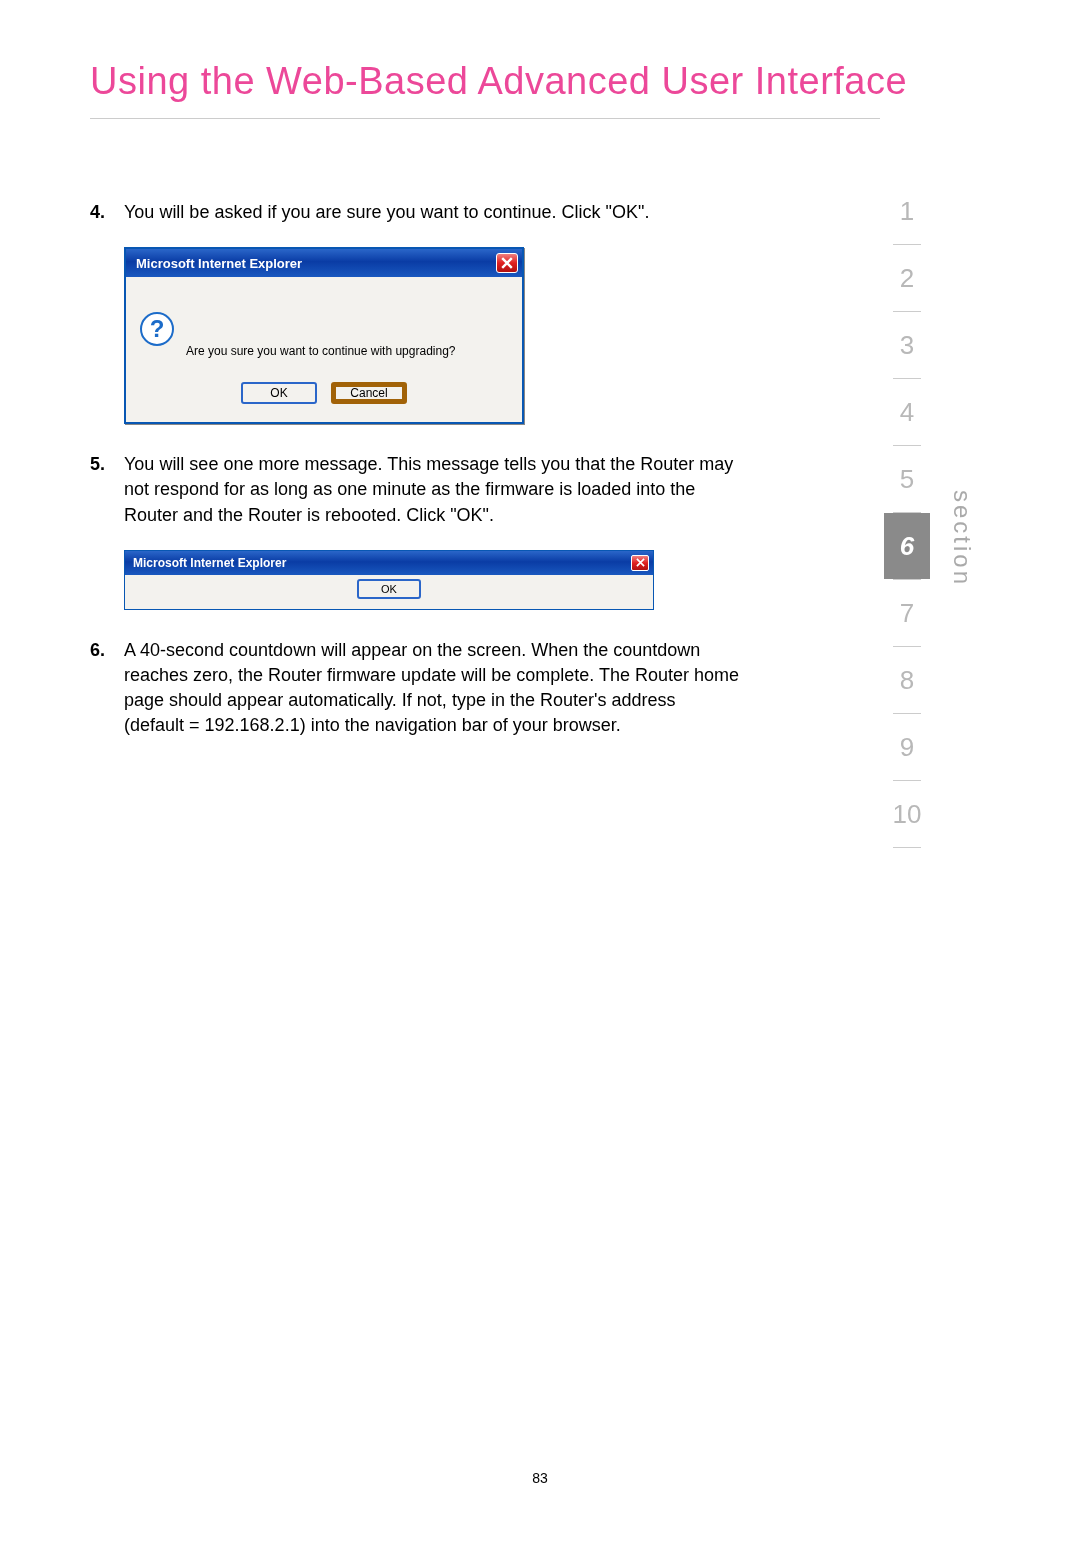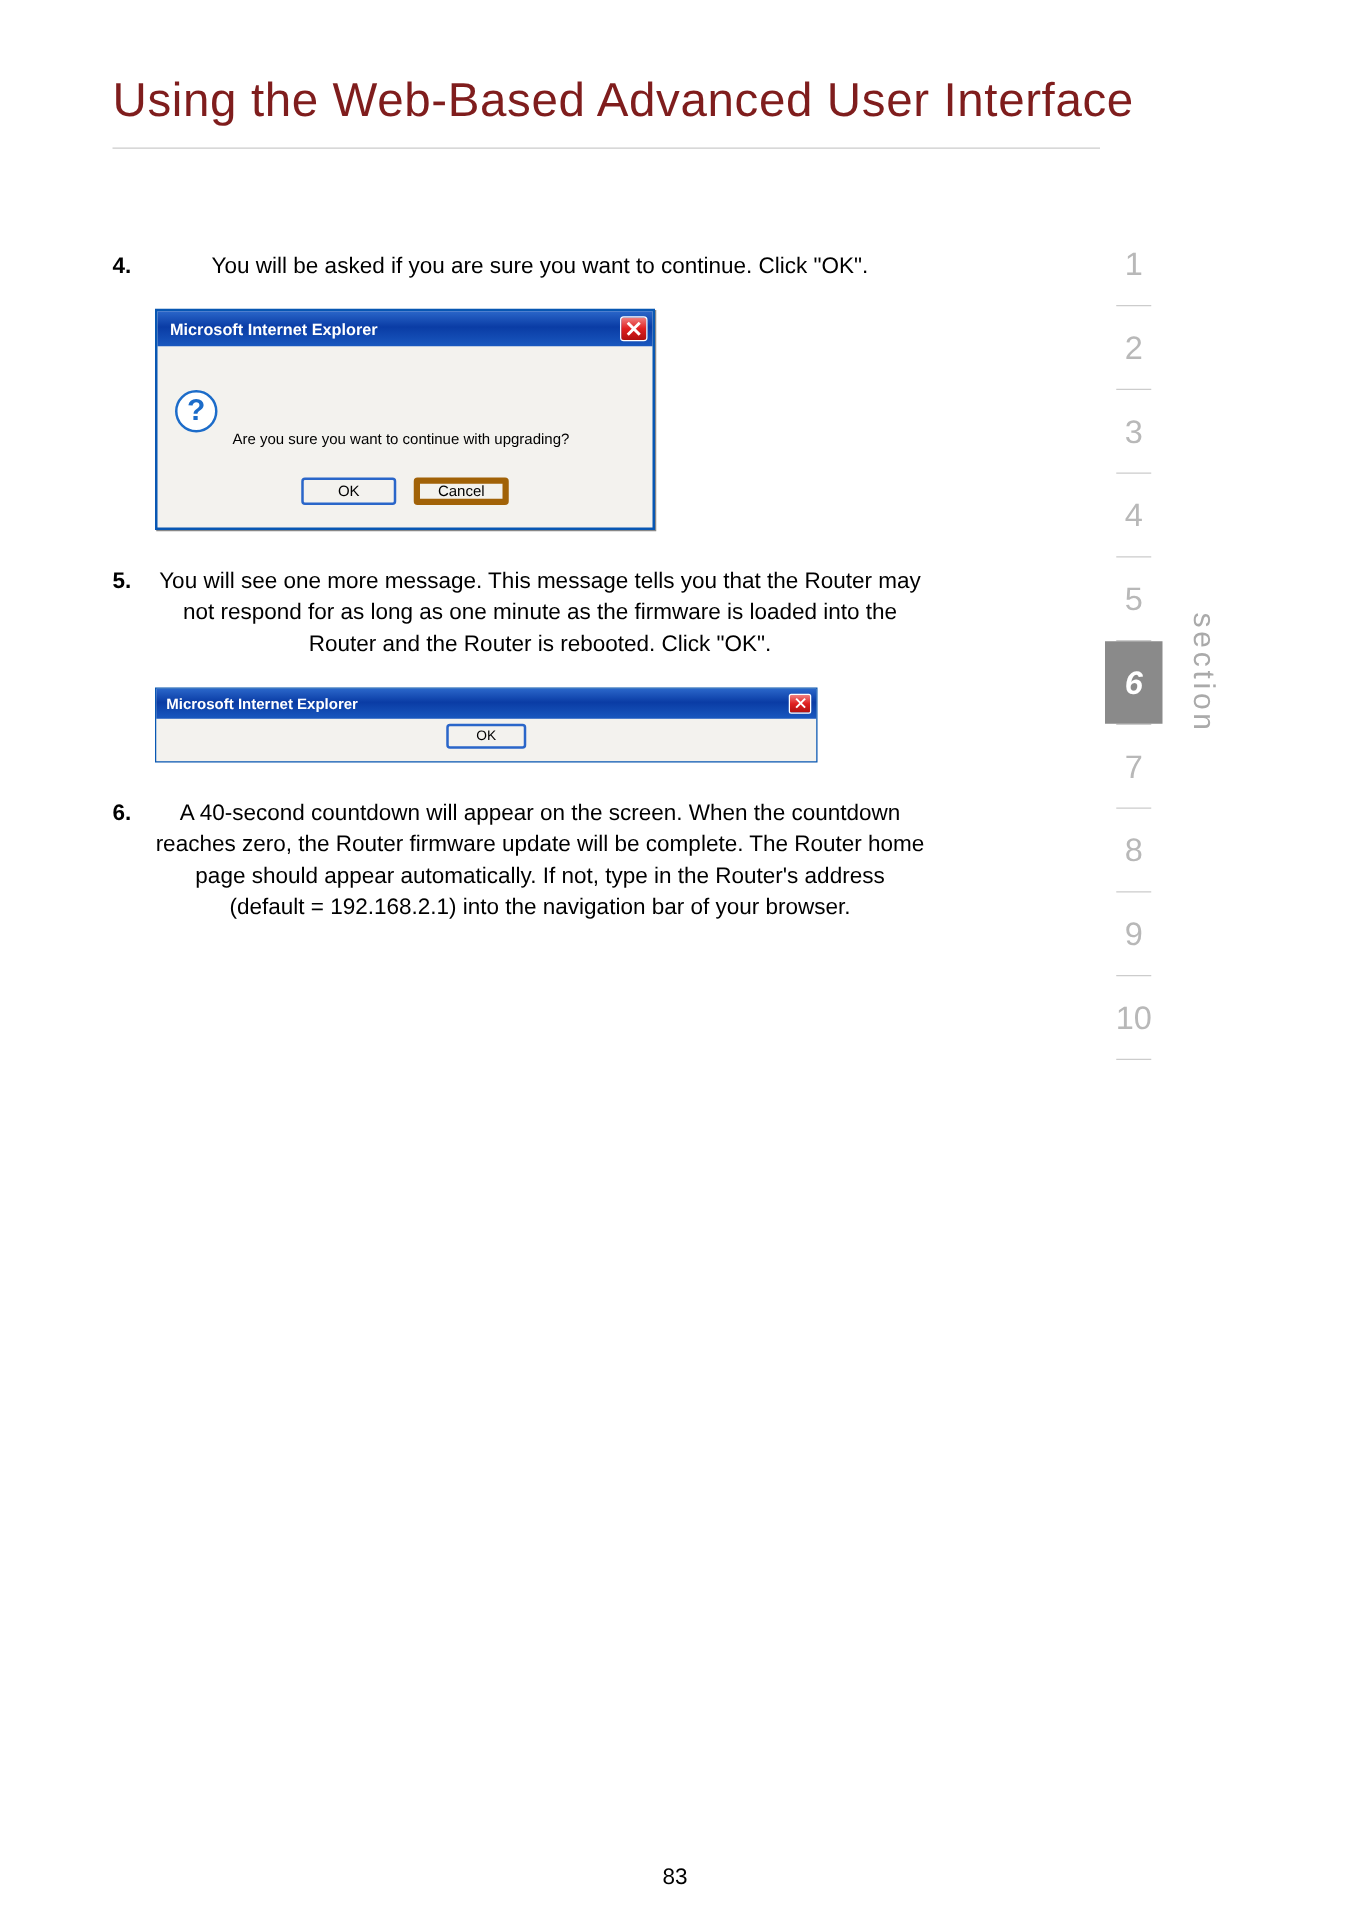--- a/index.html
+++ b/index.html
@@ -9,21 +9,21 @@
     background: #ffffff;
     font-family: Arial, Helvetica, sans-serif;
     position: relative;
     color: #000;
   }
   .page-title {
     position: absolute;
     top: 60px;
     left: 90px;
     font-size: 38px;
-    color: #7f1d1d;
+    color: #ec4899;
     font-weight: 400;
     letter-spacing: 0.5px;
   }
   .title-underline {
     position: absolute;
     top: 118px;
     left: 90px;
     width: 790px;
     height: 1px;
     background: #cccccc;
@@ -40,21 +40,20 @@
     gap: 10px;
     font-size: 18px;
     line-height: 1.4;
   }
   .step-num {
     font-weight: bold;
     min-width: 24px;
   }
   .step-text {
     flex: 1;
-    text-align: center;
   }
   .dialog-wrap {
     margin: 18px 0 28px 34px;
   }
 
   
   .dialog1 {
     width: 400px;
     border: 2px solid #0857b3;
     background: #f3f2ee;
@@ -224,24 +223,24 @@
     position: absolute;
     top: 490px;
     right: 104px;
     font-size: 24px;
     color: #aaaaaa;
     writing-mode: vertical-rl;
     letter-spacing: 3px;
   }
   .page-num {
     position: absolute;
-    bottom: 30px;
+    bottom: 56px;
     left: 50%;
     transform: translateX(-50%);
-    font-size: 18px;
+    font-size: 14px;
   }
 </style>
 </head>
 <body>
 
 <div class="page-title">Using the Web-Based Advanced User Interface</div>
 <div class="title-underline"></div>
 
 <div class="content">
 

